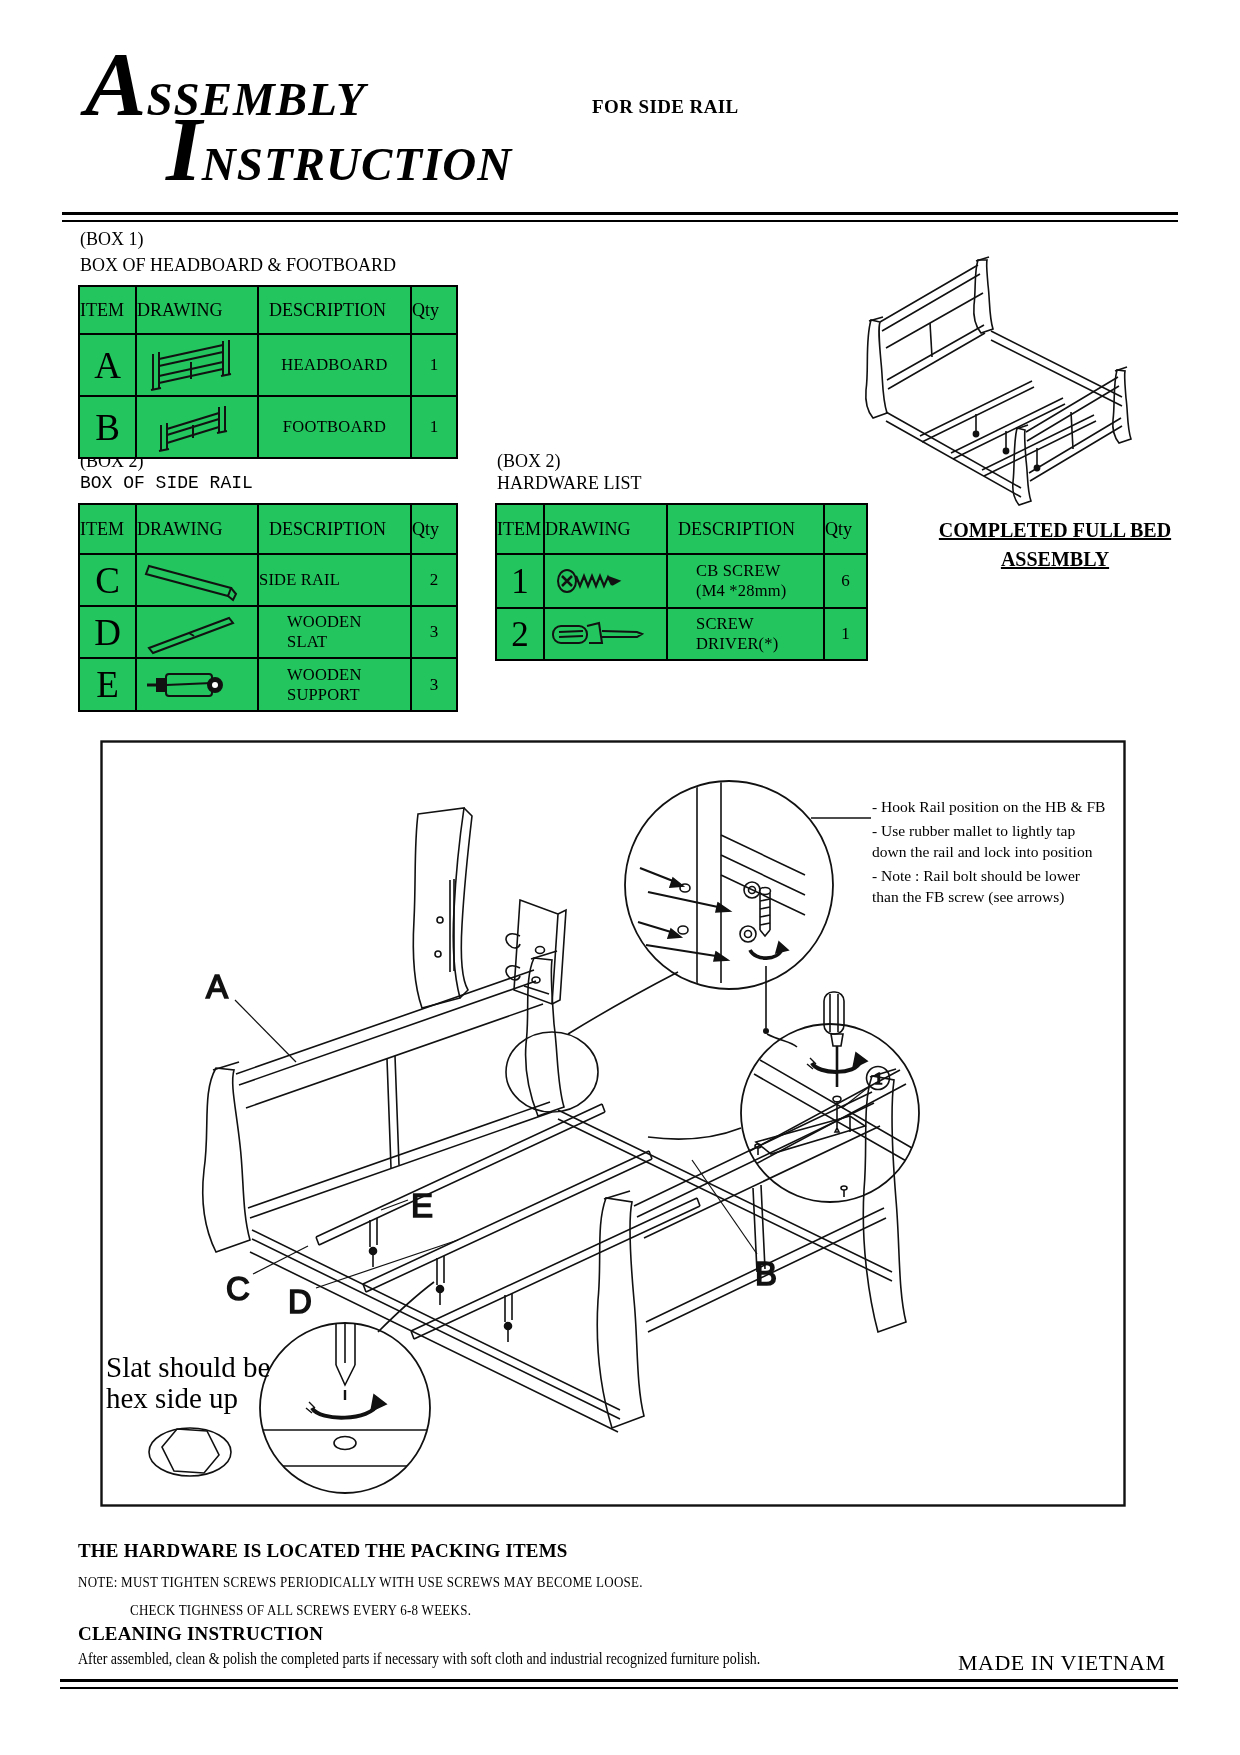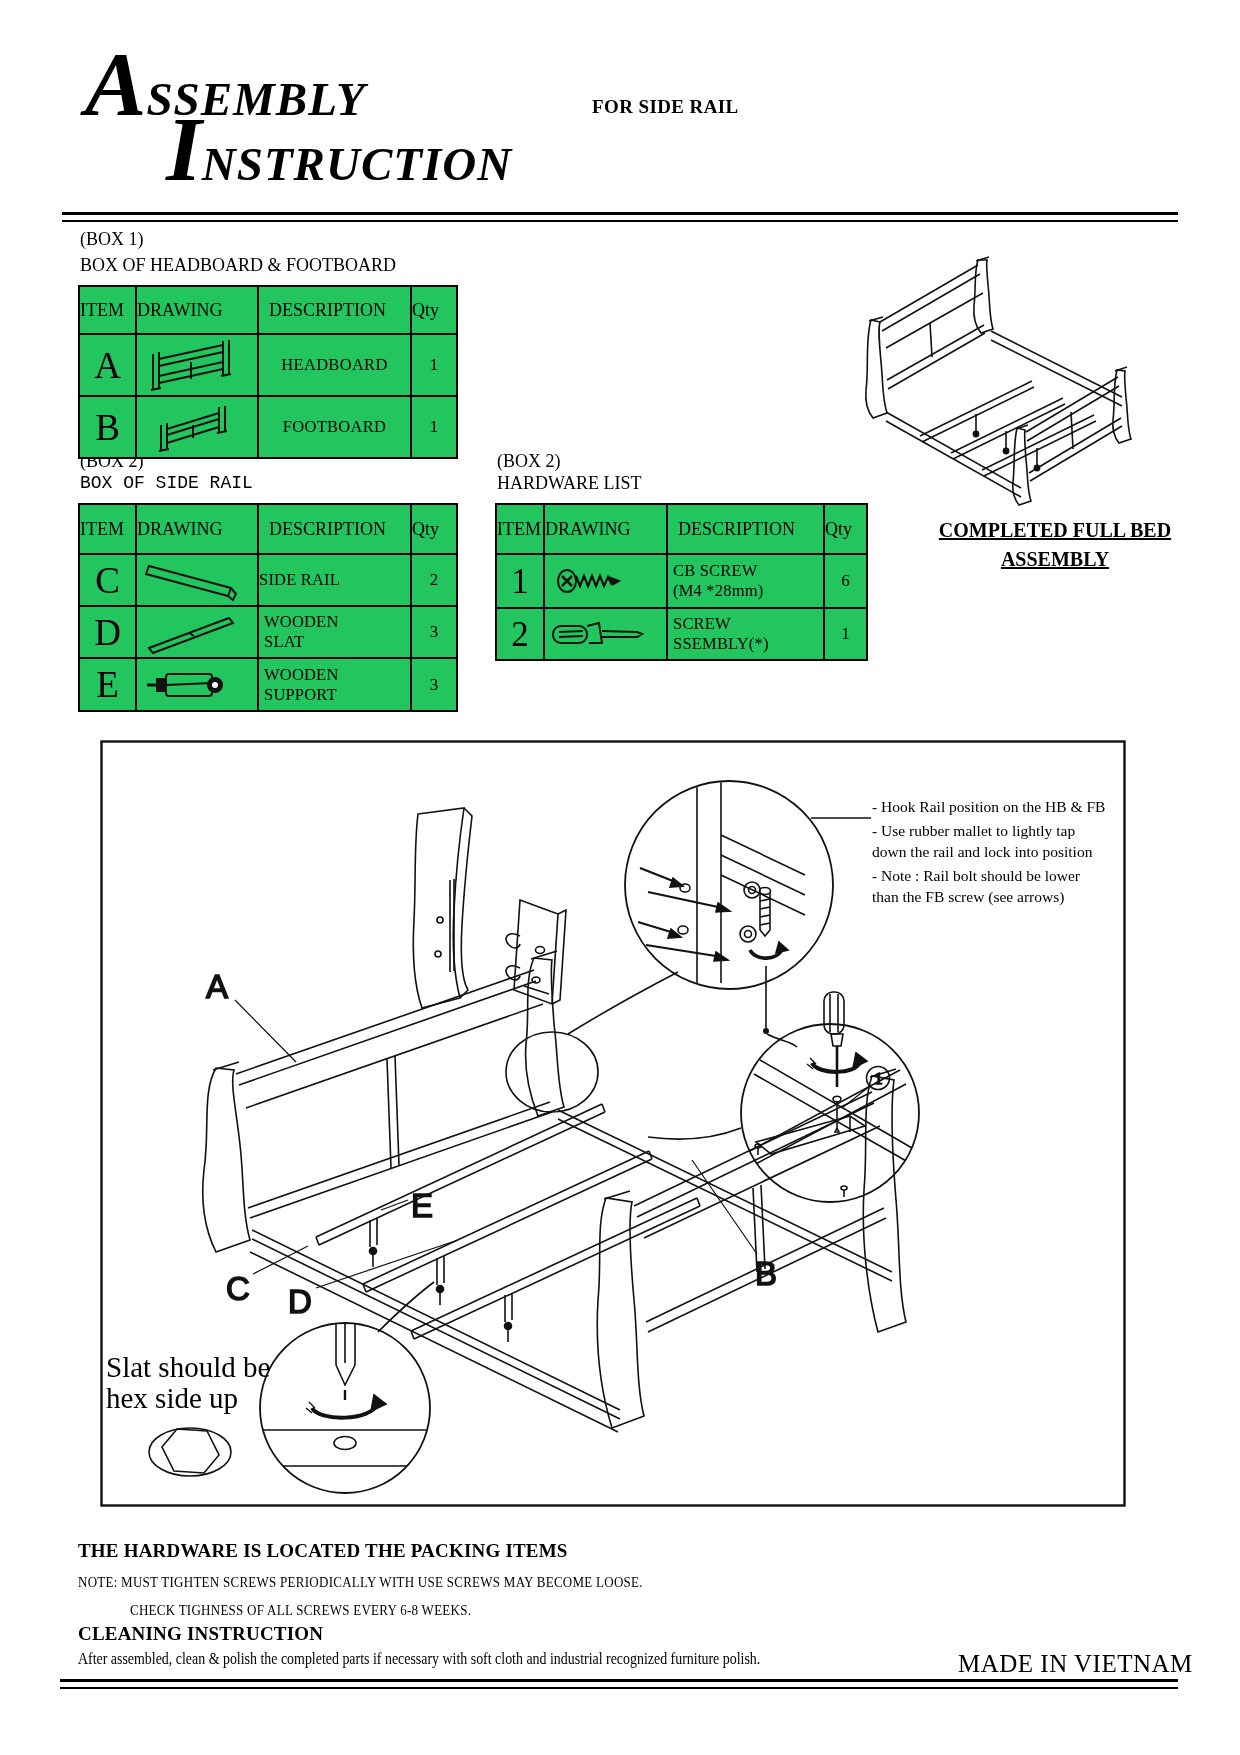--- a/index.html
+++ b/index.html
@@ -14,31 +14,31 @@
   .rule{background:#000;}
   
   .sec-tag,.sec-name{font-size:18px;line-height:22px;white-space:nowrap;}
   
   table.parts{border-collapse:collapse;table-layout:fixed;background:#22c55e;}
   table.parts td{border:2px solid #000;padding:0;vertical-align:middle;overflow:hidden;}
   .item-letter{font-size:37px;text-align:center;line-height:1;}
   .item-num{font-size:35px;text-align:center;line-height:1;}
   .hdr-cell{font-size:18px;padding-left:5px;}
   .desc-center{font-size:16.5px;text-align:center;letter-spacing:.3px;}
-  .desc-left{font-size:16.5px;text-align:left;padding-left:5px;line-height:20px;letter-spacing:.2px;}
+  .desc-left{font-size:16.5px;text-align:left;padding-left:28px;line-height:20px;letter-spacing:.2px;}
   .qty-cell{font-size:17px;text-align:center;}
   .draw-cell{text-align:center;}
   
   .completed-caption{width:258px;text-align:center;font-weight:700;font-size:20px;line-height:29px;}
   .completed-caption span{text-decoration:underline;}
   
   .notes{font-size:15.5px;line-height:21px;width:260px;white-space:nowrap;}
   .notes .gap{margin-top:3px;}
   .slat-note{font-size:29px;line-height:31px;}
-  .made-in{font-size:25px;letter-spacing:.5px;}
+  .made-in{font-size:22px;letter-spacing:.5px;}
   .foot-bold{font-size:19px;font-weight:700;letter-spacing:.2px;white-space:nowrap;}
   .foot-cond{font-size:15.5px;transform:scaleX(.84);transform-origin:0 0;white-space:nowrap;letter-spacing:.3px;}
   .foot-reg{font-size:16px;transform:scaleX(.87);transform-origin:0 0;white-space:nowrap;}
   svg{display:block;}
   svg text.part-label{font-family:"Liberation Sans",sans-serif;font-size:33px;fill:#111;}
   svg text.step-num{font-family:"Liberation Serif",serif;font-size:16px;fill:#111;}
 </style>
 </head>
 <body>
 
@@ -206,21 +206,21 @@
       <td class="draw-cell">
         <svg width="115" height="44" viewBox="0 0 115 44" fill="none" stroke="#111" stroke-width="2">
           <rect x="8" y="14" width="34" height="17" rx="8"></rect>
           <path d="M14,20 L38,19 M14,25 L38,24"></path>
           <path d="M42,14 L54,11 L57,31 L44,31"></path>
           <path d="M57,19 L92,20 L97,22 L92,25 L57,25"></path>
         </svg>
       </td>
       <td>
         <div class="desc-left">SCREW</div>
-        <div class="desc-left">SSEMBLY(*)</div>
+        <div class="desc-left">DRIVER(*)</div>
       </td>
       <td class="qty-cell">1</td>
     </tr>
   </tbody>
     </table>
 
   <svg class="abs" style="left:770px;top:240px;" width="375" height="270" viewBox="0 0 375 270" fill="none" stroke="#111" stroke-width="1.6">
 
     <path d="M101,80 C95,100 99,130 96,150 C95,162 98,172 103,178 L117,173 C112,158 113,140 111,122 C109,100 108,88 110,82 Z"></path>
     <path d="M99,81 L113,77"></path>

